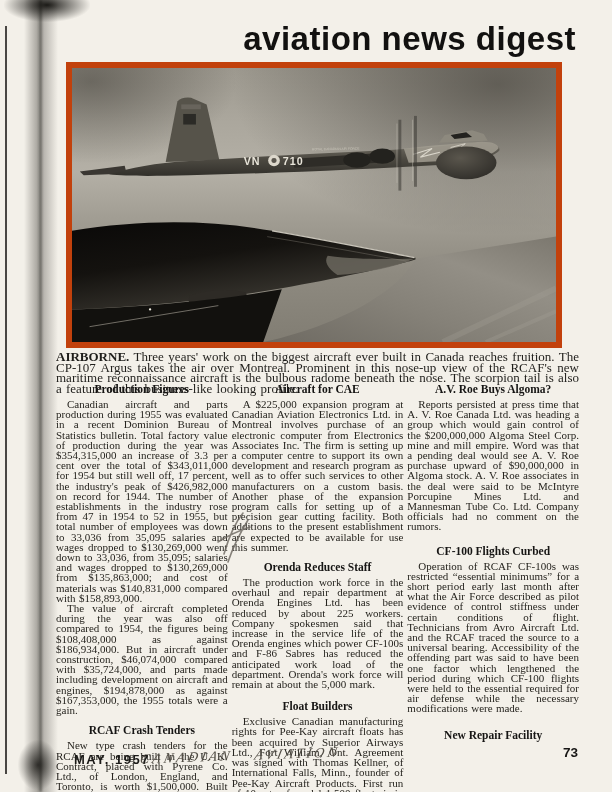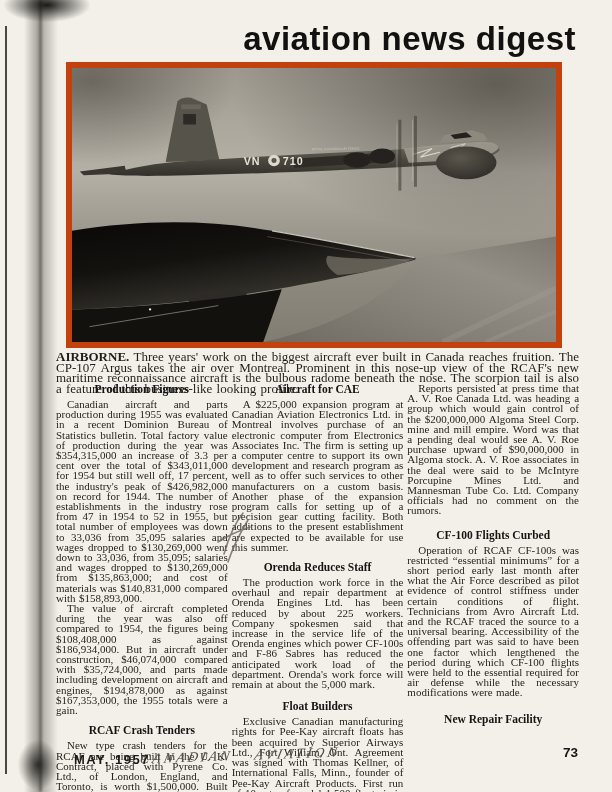--- a/index.html
+++ b/index.html
@@ -177,20 +177,21 @@
     <div class="col">
       <h3 class="sec-heading">Aircraft for CAE</h3>
       <p class="body-par">A $225,000 expansion program at Canadian Aviation Electronics Ltd. in Montreal involves purchase of an electronic computer from Electronics Associates Inc. The firm is setting up a computer centre to support its own development and research program as well as to offer such services to other manufacturers on a custom basis. Another phase of the expansion program calls for setting up of a precision gear cutting facility. Both additions to the present establishment are expected to be available for use this summer.</p>
       <h3 class="sec-heading mt-a">Orenda Reduces Staff</h3>
       <p class="body-par">The production work force in the overhaul and repair department at Orenda Engines Ltd. has been reduced by about 225 workers. Company spokesmen said that increase in the service life of the Orenda engines which power CF-100s and F-86 Sabres has reduced the anticipated work load of the department. Orenda's work force will remain at about the 5,000 mark.</p>
       <h3 class="sec-heading mt-b">Float Builders</h3>
       <p class="body-par">Exclusive Canadian manufacturing rights for Pee-Kay aircraft floats has been acquired by Superior Airways Ltd., Fort William, Ont. Agreement was signed with Thomas Kellner, of International Falls, Minn., founder of Pee-Kay Aircraft Products. First run of 10 sets of model 1,500 floats is in production at Fort William.</p>
     </div>
 
     <div class="col">
+      <h3 class="sec-heading">A.V. Roe Buys Algoma?</h3>
       <p class="body-par">Reports persisted at press time that A. V. Roe Canada Ltd. was heading a group which would gain control of the $200,000,000 Algoma Steel Corp. mine and mill empire. Word was that a pending deal would see A. V. Roe purchase upward of $90,000,000 in Algoma stock. A. V. Roe associates in the deal were said to be McIntyre Porcupine Mines Ltd. and Mannesman Tube Co. Ltd. Company officials had no comment on the rumors.</p>
       <h3 class="sec-heading mt-c">CF-100 Flights Curbed</h3>
       <p class="body-par">Operation of RCAF CF-100s was restricted “essential minimums” for a short period early last month after what the Air Force described as pilot evidence of control stiffness under certain conditions of flight. Technicians from Avro Aircraft Ltd. and the RCAF traced the source to a universal bearing. Accessibility of the offending part was said to have been one factor which lengthened the period during which CF-100 flights were held to the essential required for air defense while the necessary modifications were made.</p>
       <h3 class="sec-heading mt-d">New Repair Facility</h3>
     </div>
   </div>
 
   <svg class="pencil-mark" width="36" height="56" viewBox="0 0 36 56">
     <path d="M8,44 C12,30 18,14 27,3 M2,32 C13,25 25,20 34,17 M12,52 C16,40 21,28 32,10" fill="none" stroke="#6b675f" stroke-width="1.6" stroke-linecap="round" opacity=".8"></path>
   </svg>

